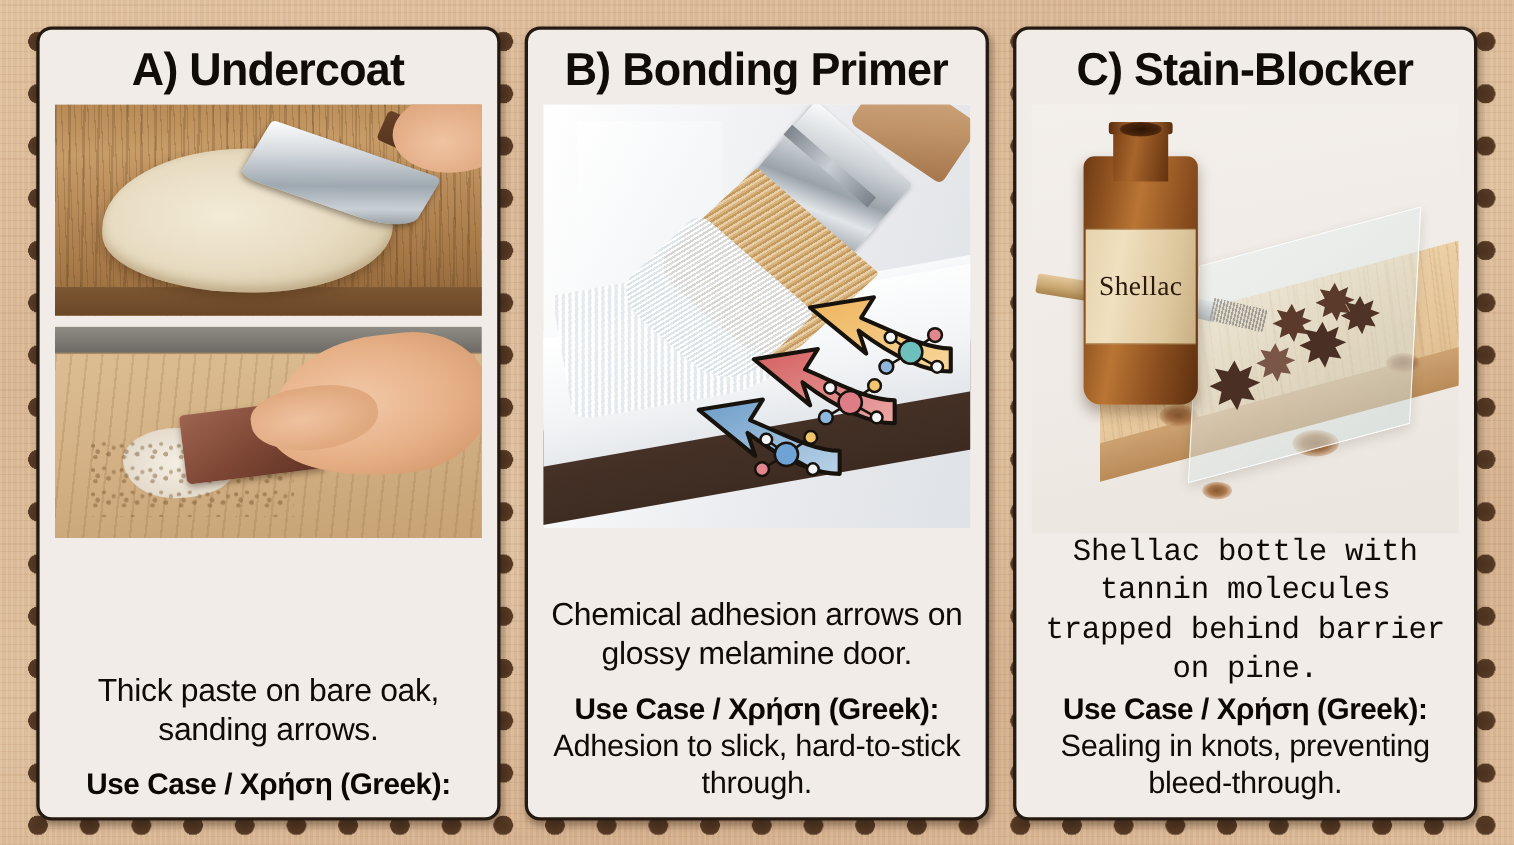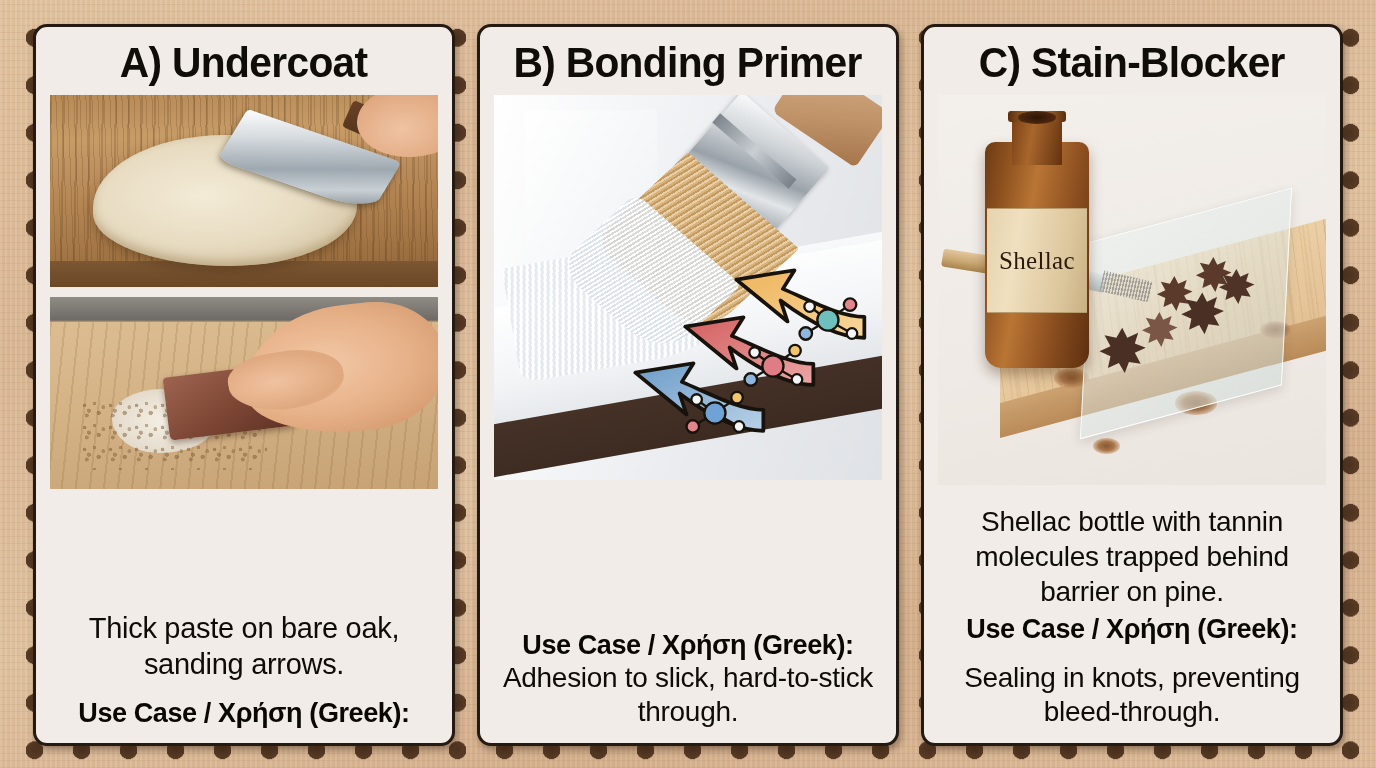--- a/index.html
+++ b/index.html
@@ -119,23 +119,23 @@
   }
 
   .usecase-text {
     font-size: 28px;
     line-height: 1.22;
     color: #0f0b07;
     letter-spacing: -0.3px;
   }
 
   
-  .panel.c .caption-desc { font-size: 28px; line-height: 1.26; }
+  .panel.c .caption-desc { font-size: 28px; line-height: 1.26; font-family: Liberation Mono, monospace; }
   .panel.c .usecase-label { margin-top: 4px; }
-  .panel.c .usecase-text { font-size: 28px; margin-top: 16px; }
+  .panel.c .usecase-text { font-size: 28px; }
   .panel.b .caption-desc { font-size: 29px; }
 
   
   .photo {
     position: relative;
     width: 100%;
     overflow: hidden;
     background: #d9cbb8;
     text-decoration: underline;
   }
@@ -553,20 +553,21 @@
               <circle cx="12" cy="40" r="6.5" fill="#e0868c"></circle>
               <circle cx="16" cy="12" r="5.5" fill="#f3f5f7"></circle>
               <circle cx="35" cy="26" r="11" fill="#6fa3d6"></circle>
             </g>
           </svg>
         </div>
       </div>
     </div>
 
     <div class="caption-block">
+      <p class="caption-desc">Chemical adhesion arrows on glossy melamine door.</p>
       <p class="usecase-label">Use Case / Χρήση (Greek):</p>
       <p class="usecase-text">Adhesion to slick, hard-to-stick through.</p>
     </div>
   </section>
 
   <section class="panel c">
     <h2 class="panel-title">C) Stain-Blocker</h2>
 
     <div class="media-stack">
       <div class="photo photo-c">

